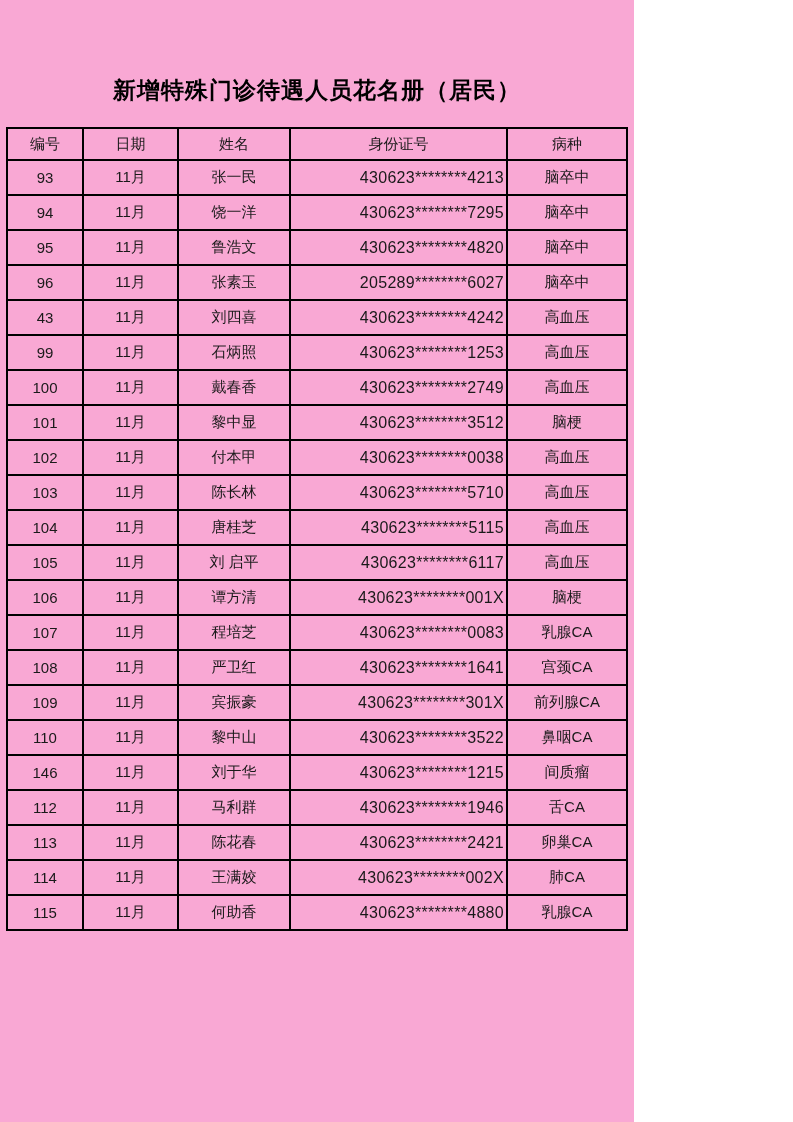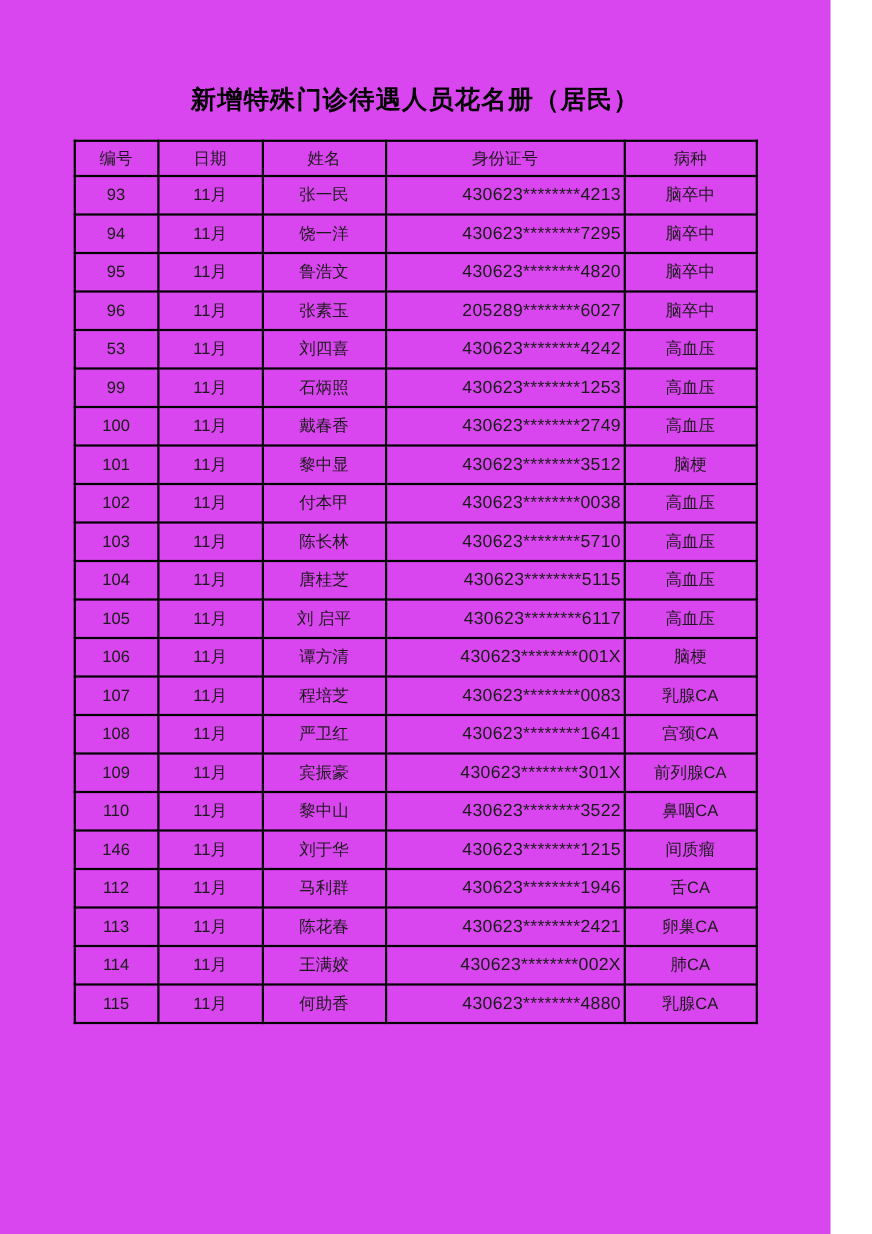--- a/index.html
+++ b/index.html
@@ -2,23 +2,23 @@
 <html><head>
 <meta charset="utf-8">
 <style>
   html, body {
     margin: 0;
     padding: 0;
     background: #ffffff;
   }
   .page {
     position: relative;
-    width: 755px;
+    width: 634px;
     height: 1122px;
-    background: #d946ef;
+    background: #f9a8d4;
     color: #000000;
     font-family: "Liberation Sans", "DejaVu Sans", sans-serif;
     overflow: hidden;
   }
   .doc-title {
     margin: 0;
     padding-top: 76px;
     text-align: center;
     font-size: 23px;
     line-height: 28px;
@@ -109,21 +109,21 @@
           <td>脑卒中</td>
         </tr>
         <tr>
           <td>96</td>
           <td>11月</td>
           <td>张素玉</td>
           <td class="id-cell">205289********6027</td>
           <td>脑卒中</td>
         </tr>
         <tr>
-          <td>53</td>
+          <td>43</td>
           <td>11月</td>
           <td>刘四喜</td>
           <td class="id-cell">430623********4242</td>
           <td>高血压</td>
         </tr>
         <tr>
           <td>99</td>
           <td>11月</td>
           <td>石炳照</td>
           <td class="id-cell">430623********1253</td>

